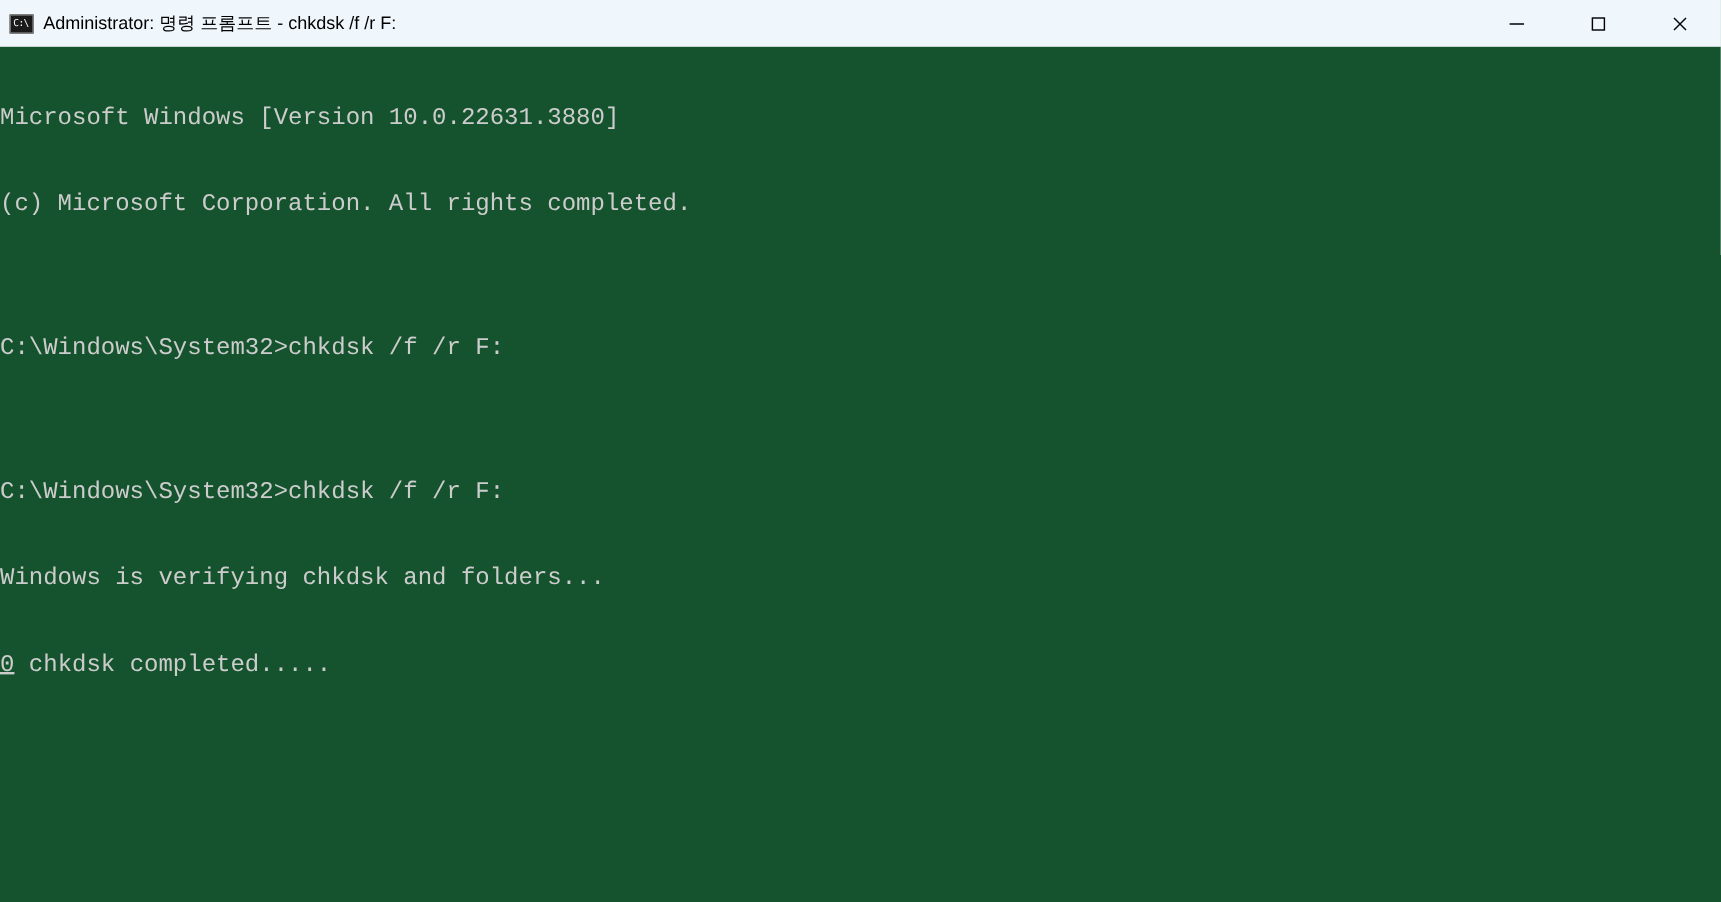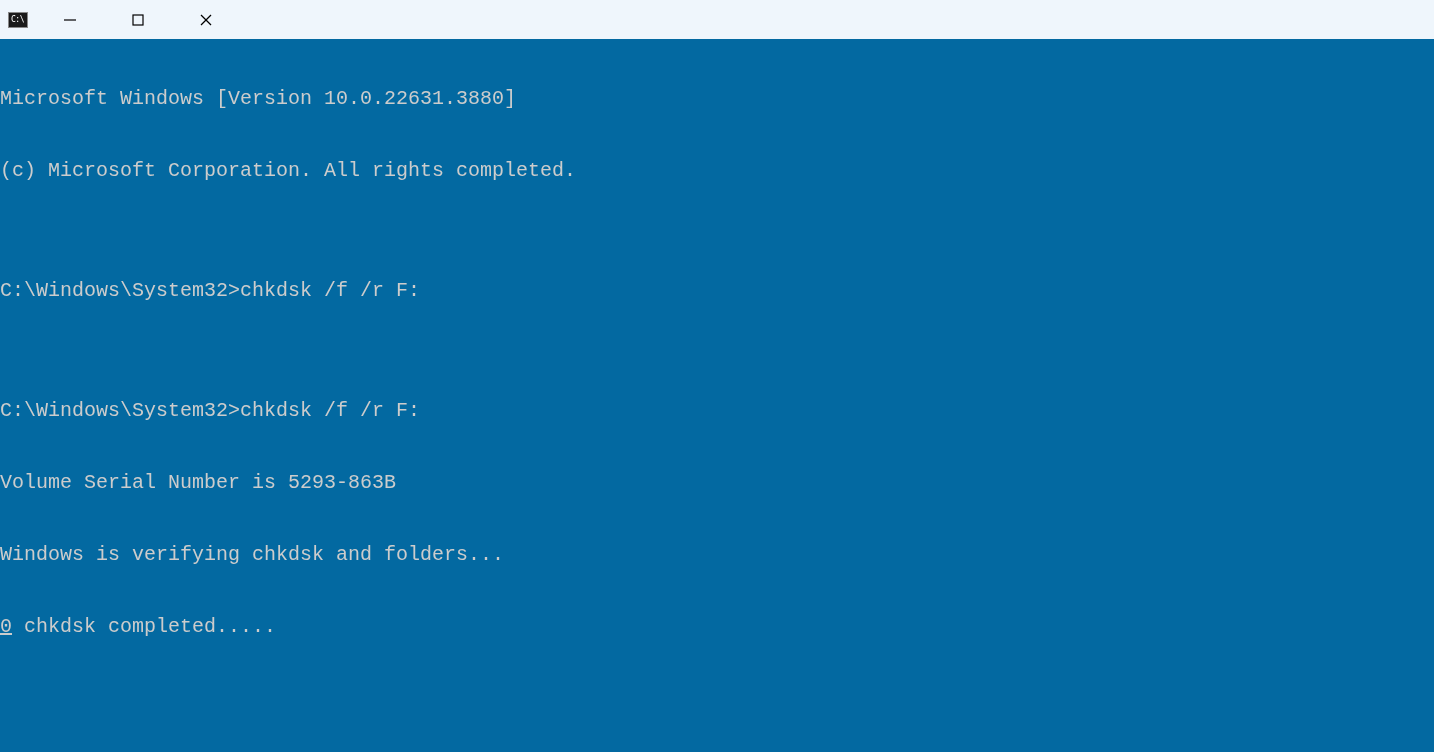--- a/index.html
+++ b/index.html
@@ -56,21 +56,21 @@
       align-items: center;
       justify-content: center;
       cursor: pointer;
     }
     .window-control svg {
       stroke: #000;
       fill: none;
     }
     .terminal {
       flex: 1;
-      background: #0369a1;
+      background: #14532d;
       color: #cccccc;
       font-family: "Consolas", "Courier New", monospace;
       font-size: 20px;
       line-height: 24px;
       padding: 0;
       white-space: pre-wrap;
       overflow: hidden;
     }
     .terminal-line {
       display: block;
@@ -79,20 +79,21 @@
       text-decoration: underline;
     }
   </style>
 </head>
 <body>
 
 <div class="titlebar">
   <div class="titlebar-icon">
     <span class="titlebar-icon-text">C:\</span>
   </div>
+  <div class="titlebar-title">Administrator: 명령 프롬프트 - chkdsk  /f /r F:</div>
   <div class="window-controls">
     <div class="window-control">
       <svg width="14" height="14" viewBox="0 0 14 14">
         <line x1="1" y1="7" x2="13" y2="7" stroke-width="1.2"></line>
       </svg>
     </div>
     <div class="window-control">
       <svg width="14" height="14" viewBox="0 0 14 14">
         <rect x="2" y="2" width="10" height="10" stroke-width="1.2"></rect>
       </svg>
@@ -106,16 +107,15 @@
   </div>
 </div>
 
 <div class="terminal">
   <span class="terminal-line">Microsoft Windows [Version 10.0.22631.3880]</span>
   <span class="terminal-line">(c) Microsoft Corporation. All rights completed.</span>
   <span class="terminal-line"></span>
   <span class="terminal-line">C:\Windows\System32&gt;chkdsk /f /r F:</span>
   <span class="terminal-line"></span>
   <span class="terminal-line">C:\Windows\System32&gt;chkdsk /f /r F:</span>
-  <span class="terminal-line">Volume Serial Number is 5293-863B</span>
   <span class="terminal-line">Windows is verifying chkdsk and folders...</span>
   <span class="terminal-line"><span class="cursor-char">0</span><span> chkdsk completed.....</span></span>
 </div>
 
 </body></html>

